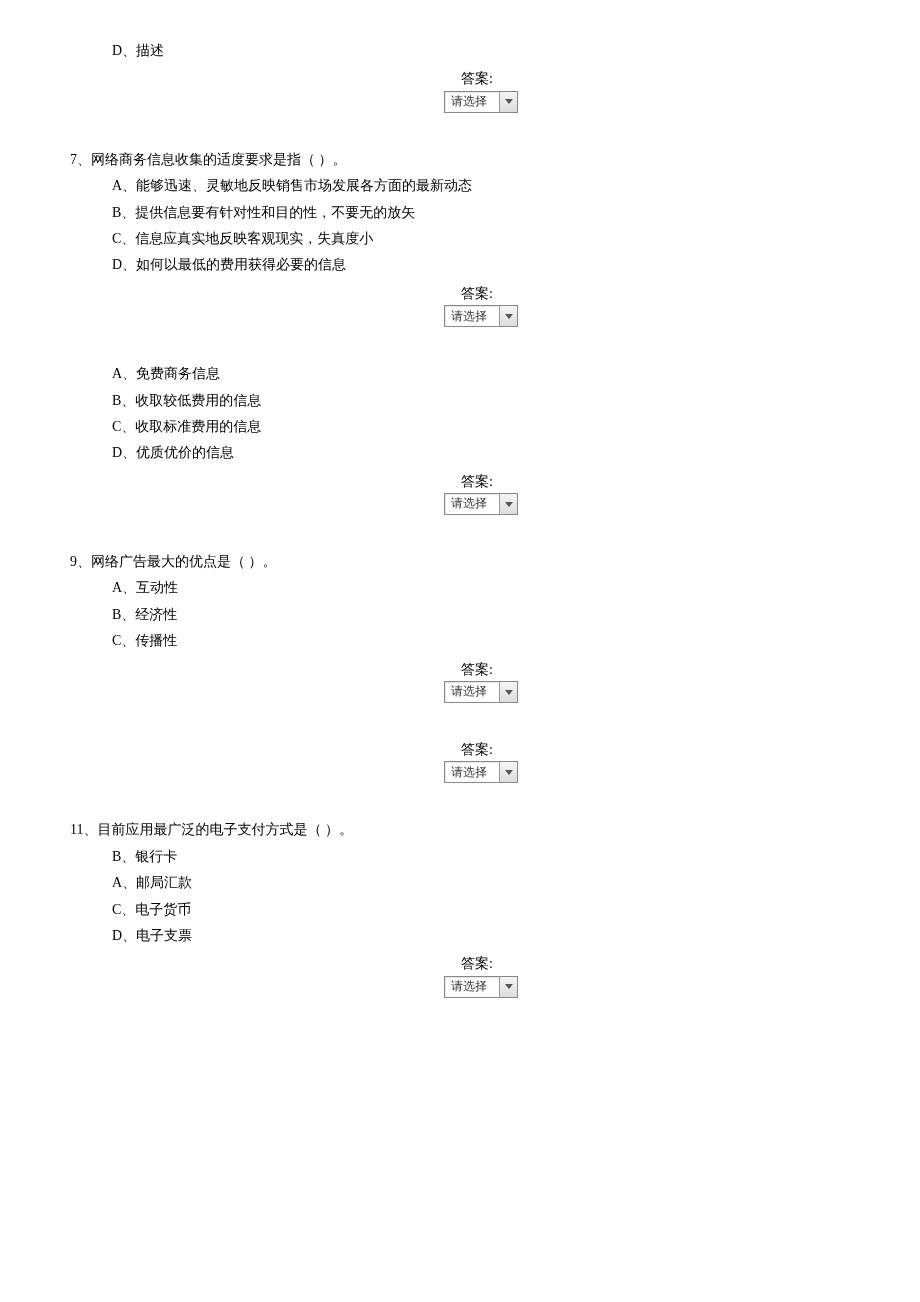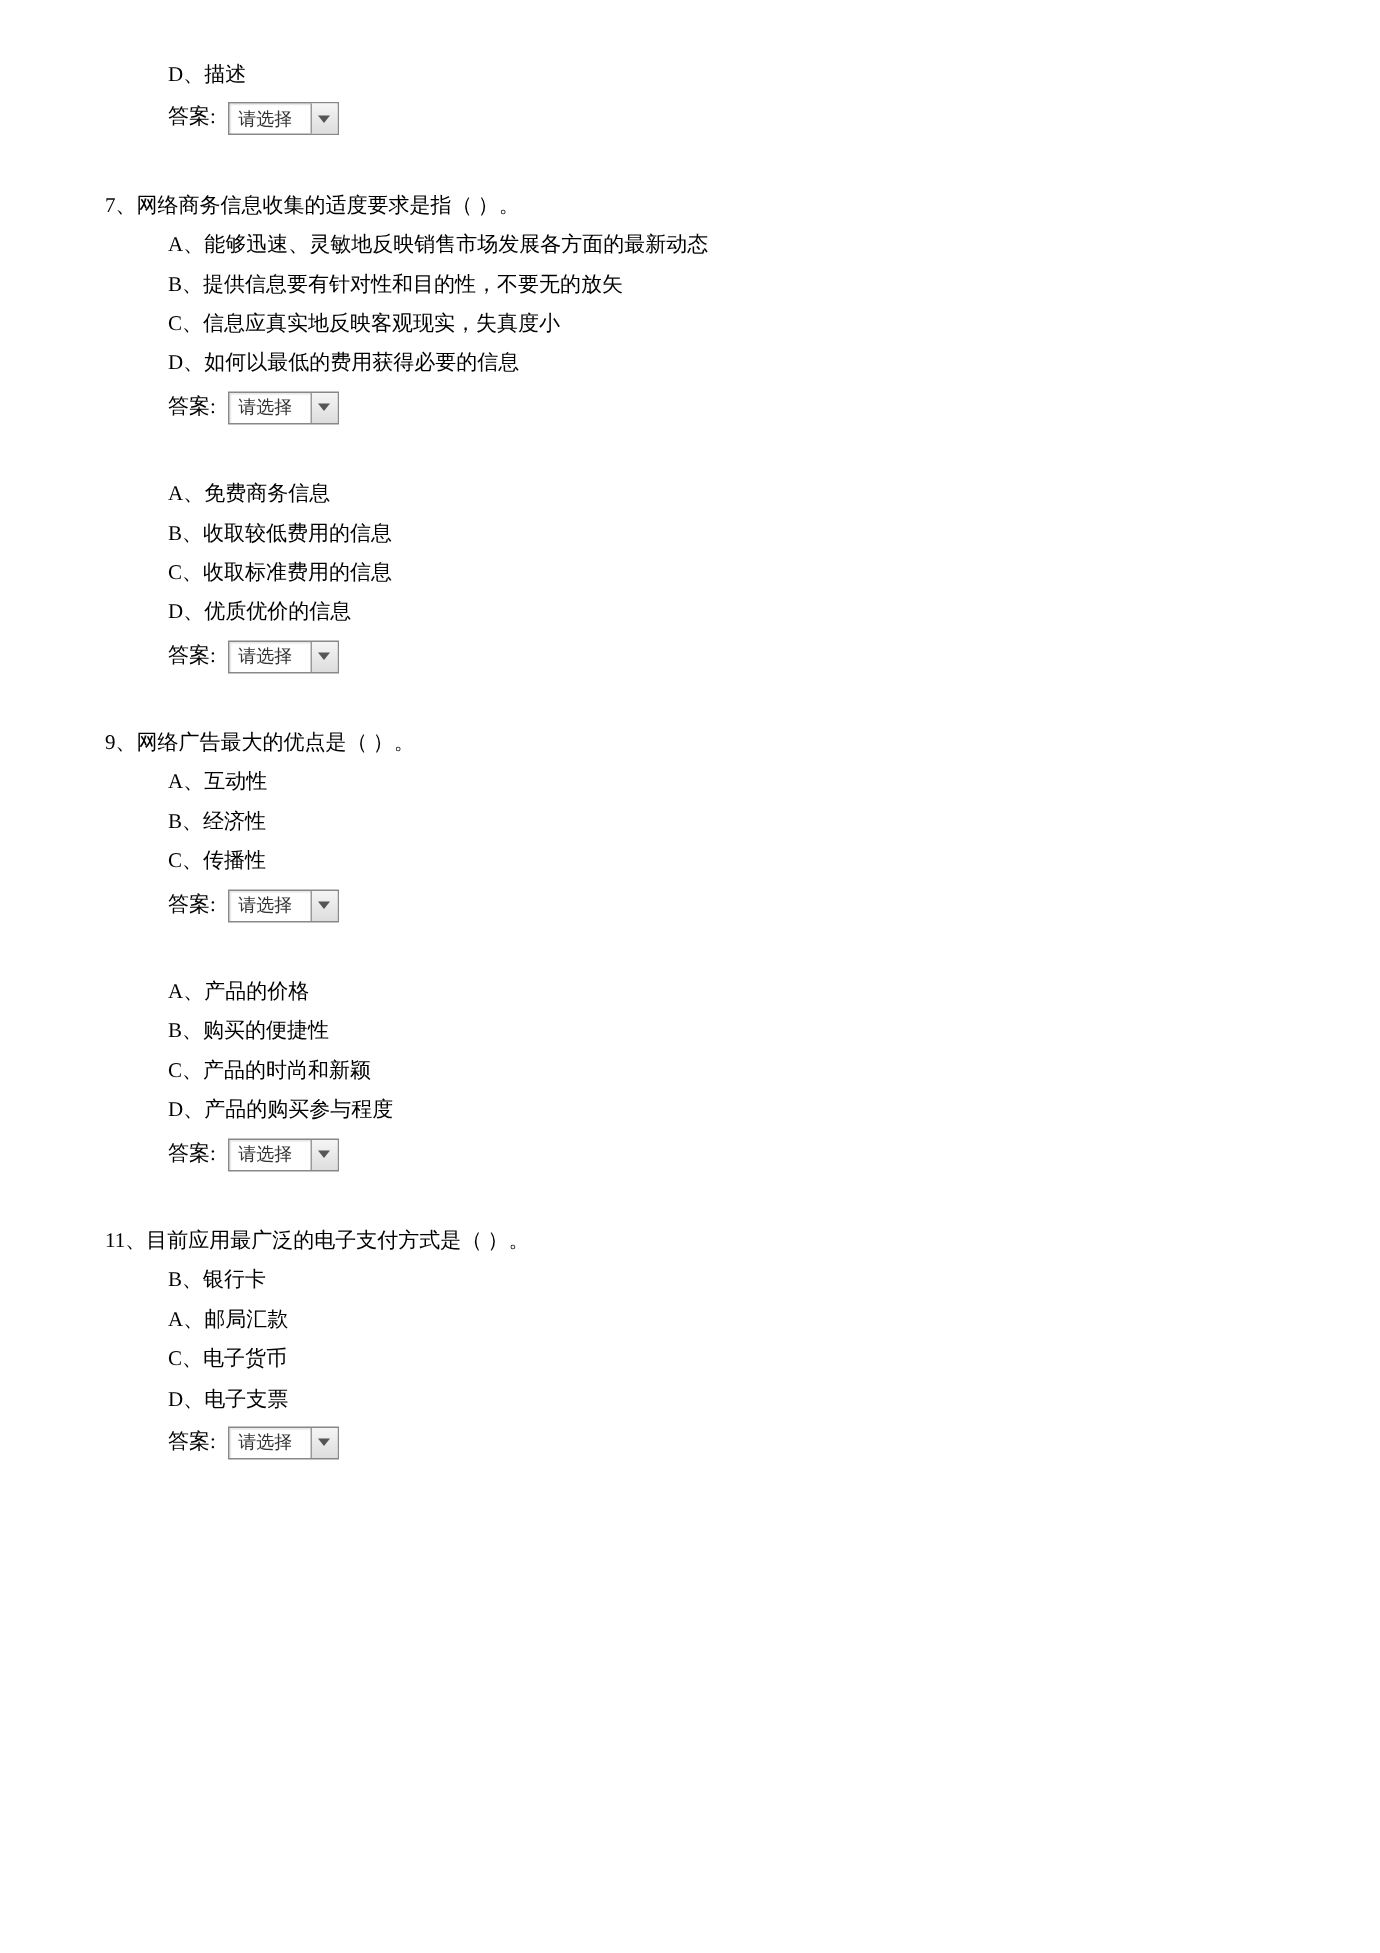--- a/index.html
+++ b/index.html
@@ -23,22 +23,24 @@
       margin-left: 42px;
     }
     .question-text {
       margin-bottom: 4px;
     }
     .option {
       margin-bottom: 4px;
     }
     .answer-row {
       display: flex;
+      align-items: center;
       margin-top: 6px;
       margin-left: 42px;
+      flex-direction: column;
     }
     .answer-label {
       margin-right: 8px;
     }
     .select-box {
       display: inline-flex;
       align-items: center;
       border: 1px solid #888;
       background: #fff;
       height: 22px;
@@ -147,26 +149,20 @@
     <div class="select-box">
       <span class="select-text">请选择</span>
       <div class="select-arrow-btn">
         <div class="select-arrow"></div>
       </div>
     </div>
   </div>
 </div>
 
 <div class="question-block">
-  <div class="options">
-    <div class="option">A、产品的价格</div>
-    <div class="option">B、购买的便捷性</div>
-    <div class="option">C、产品的时尚和新颖</div>
-    <div class="option">D、产品的购买参与程度</div>
-  </div>
   <div class="answer-row">
     <span class="answer-label">答案:</span>
     <div class="select-box">
       <span class="select-text">请选择</span>
       <div class="select-arrow-btn">
         <div class="select-arrow"></div>
       </div>
     </div>
   </div>
 </div>

